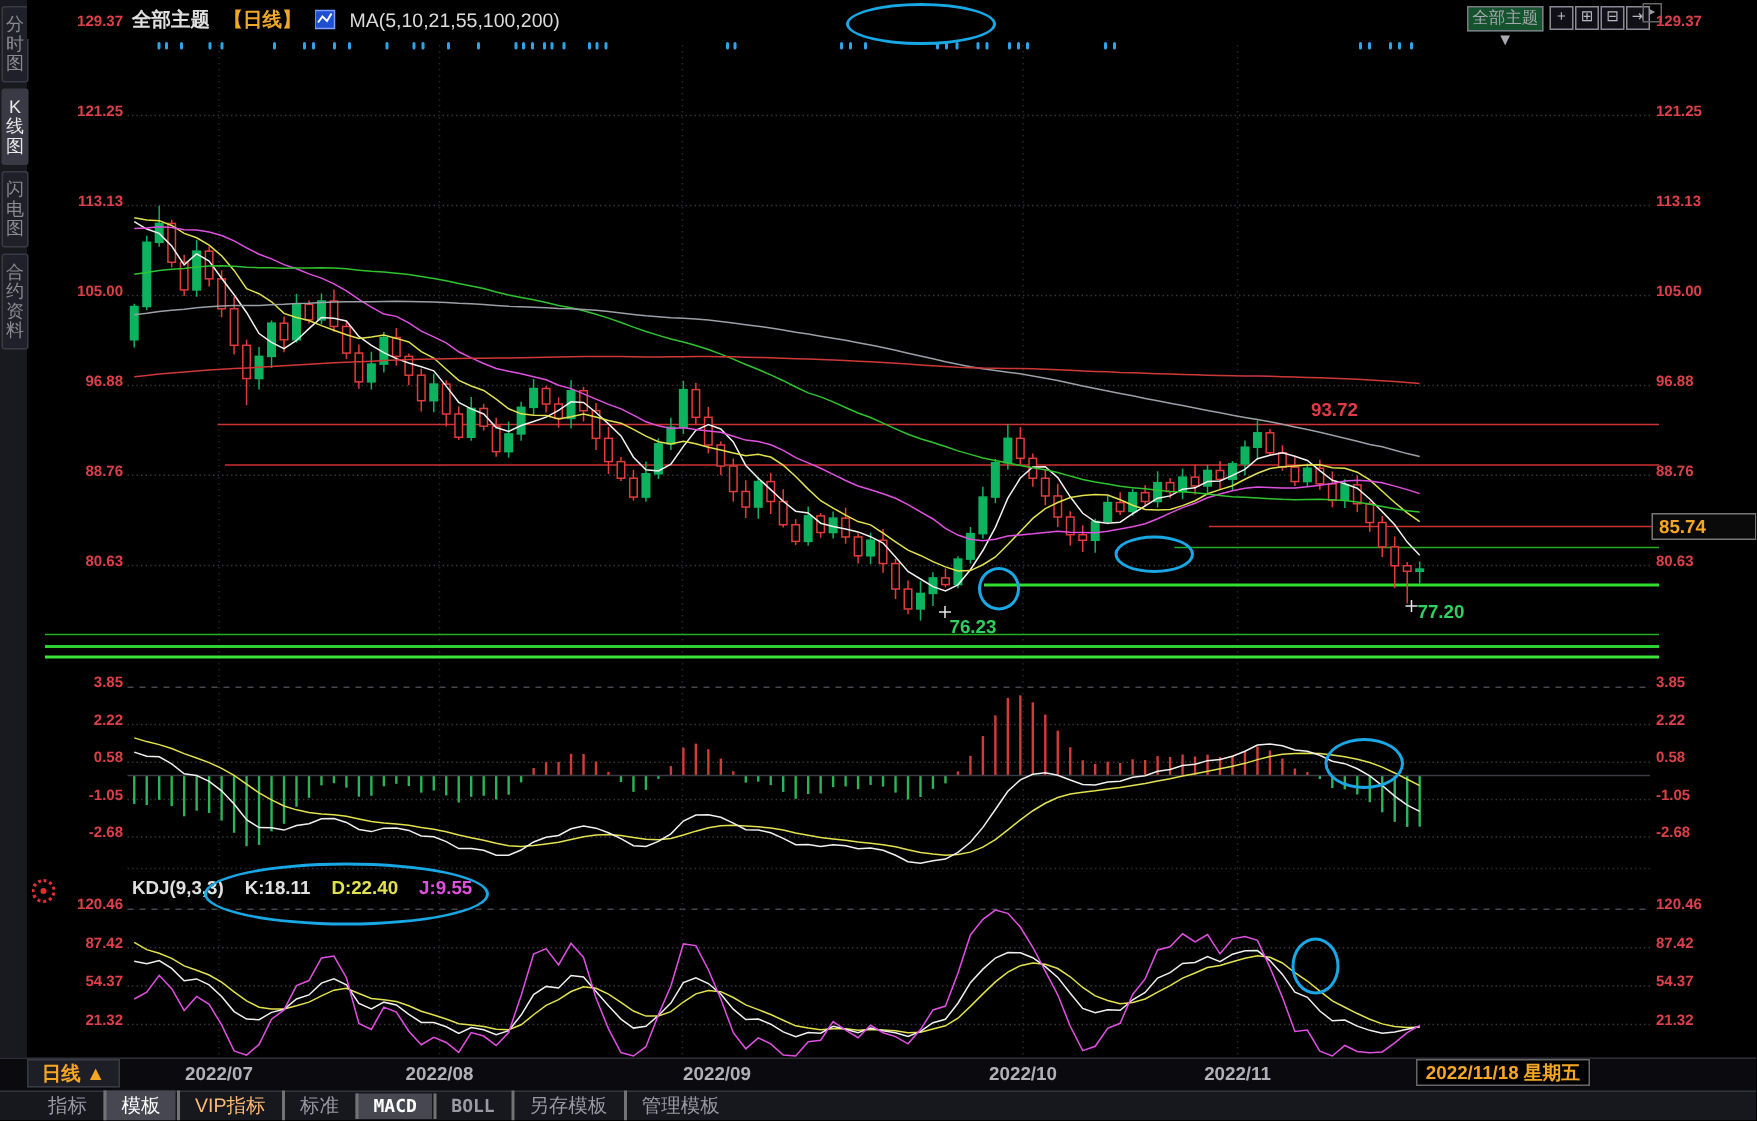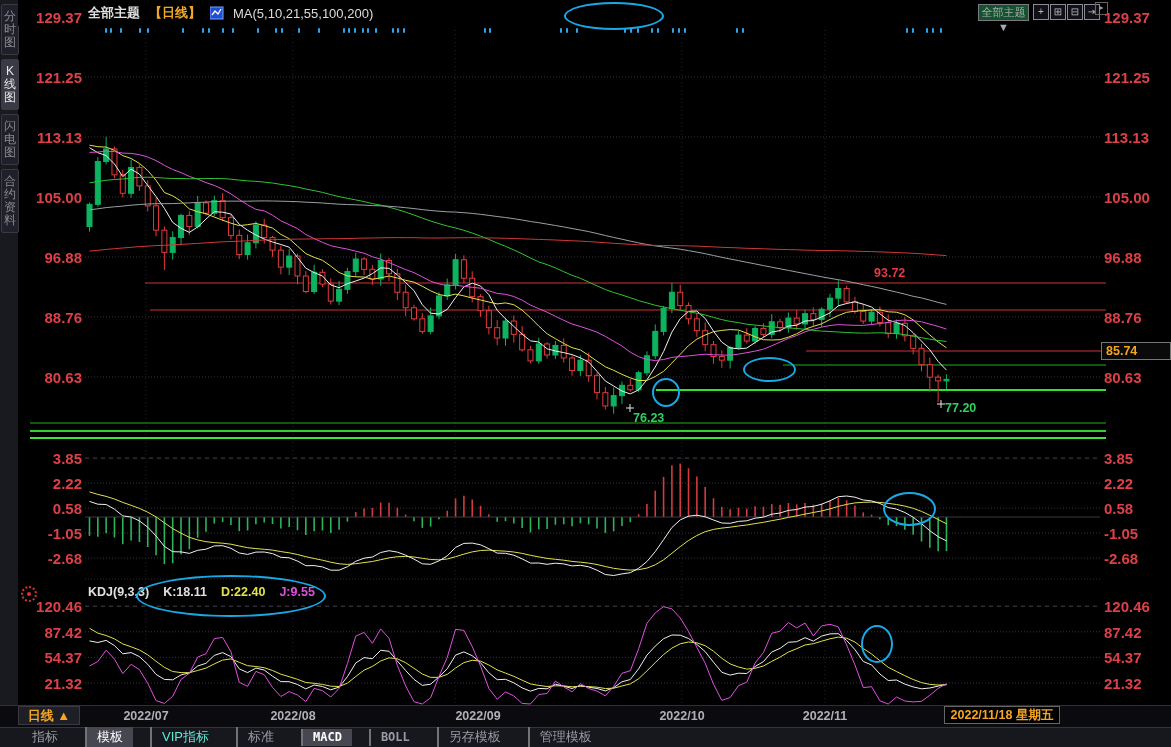--- a/index.html
+++ b/index.html
@@ -18,46 +18,46 @@
   .hdr-period{color:#f0a828;font-weight:700;}
   .hdr-ma-group{color:#dcdcdc;}
   .hdr-ma{font-weight:400;}
   #theme-btn{left:978px;top:4px;width:49px;height:15px;border:1px solid #7a7a84;color:#a8a8b0;
              font-size:11px;line-height:15px;text-align:center;background:#14532d;}
   .tool-btn{top:4px;width:14px;height:14px;border:1px solid #8a8a94;color:#b8b8c0;background:#101016;
             font-size:10px;line-height:13px;text-align:center;}
   #axis-collapse{left:1095px;top:2px;width:11px;height:11px;border:1px solid #666;color:#999;
                  font-size:8px;line-height:10px;text-align:center;}
   
-  .tick{position:absolute;font-size:15px;font-weight:700;color:#dc4048;}
+  .tick{position:absolute;font-size:10px;font-weight:700;color:#dc4048;}
   .tick.l{left:22px;width:60px;text-align:right;}
   .tick.r{left:1104px;width:64px;text-align:left;}
   #last-price-box{left:1101px;top:342px;width:64px;height:16px;border:1px solid #777;background:#0a0a0a;
                   color:#f5a623;font-size:12.5px;font-weight:700;line-height:16px;padding-left:4px;}
   
   .ind-header{position:absolute;left:88px;font-size:12.5px;font-weight:700;display:flex;gap:14px;}
   
   .ellipse{position:absolute;border:2.5px solid #19a8e6;border-radius:50%;pointer-events:none;}
   .dot{position:absolute;width:2px;height:5px;border-radius:1px;background:#2da5e8;}
   #sun-icon{left:21px;top:586px;width:12px;height:12px;border:2px dotted #e03030;border-radius:50%;}
   #sun-icon i{position:absolute;left:4px;top:4px;width:4px;height:4px;border-radius:50%;background:#e03030;}
   
   #time-row{left:0;top:705px;width:1171px;height:22px;background:#0b0b0f;border-top:1px solid #2e2e36;box-sizing:border-box;}
   #period-btn{left:18px;top:706px;width:62px;height:19px;background:#1e1e26;border:1px solid #3a3a42;box-sizing:border-box;
               color:#f5a623;font-size:13px;font-weight:700;text-align:center;line-height:18px;}
   .month-lbl{position:absolute;top:709px;width:90px;text-align:center;color:#b0b0b6;font-size:12.5px;font-weight:700;}
   #date-box{left:944px;top:706px;width:114px;height:16px;border:1px solid #666;background:#000;
             color:#f5a623;font-size:12.5px;font-weight:700;line-height:16px;text-align:center;}
   
   #tab-bar{left:0;top:727px;width:1171px;height:20px;background:#17171e;border-top:1px solid #34343c;
-           box-sizing:border-box;display:flex;align-items:center;padding-left:22px;gap:16px;}
+           box-sizing:border-box;display:flex;align-items:center;padding-left:22px;}
   .b-tab{padding:1px 10px 2px;margin-right:1px;color:#9a9aa2;font-size:13px;border-left:2px solid #737373;cursor:default;}
   .b-tab:first-child{border-left:none;}
   .b-tab.sel{background:#474752;color:#fff;}
-  .b-tab.vip{color:#5eead4;}
+  .b-tab.vip{color:#fdba74;}
   .b-tab.mono{font-family:"DejaVu Sans Mono",monospace;font-size:12px;font-weight:700;}
   svg{position:absolute;left:0;top:0;}
 </style>
 </head>
 <body>
 
 <div id="app">
   <svg id="chart-svg" width="1171" height="747">
       <line x1="85" y1="17" x2="1100" y2="17" stroke="#46464e" stroke-dasharray="4 4"></line>
       <line x1="85" y1="76.96620000000003" x2="1100" y2="76.96620000000003" stroke="#34343c" stroke-dasharray="1 2"></line>

